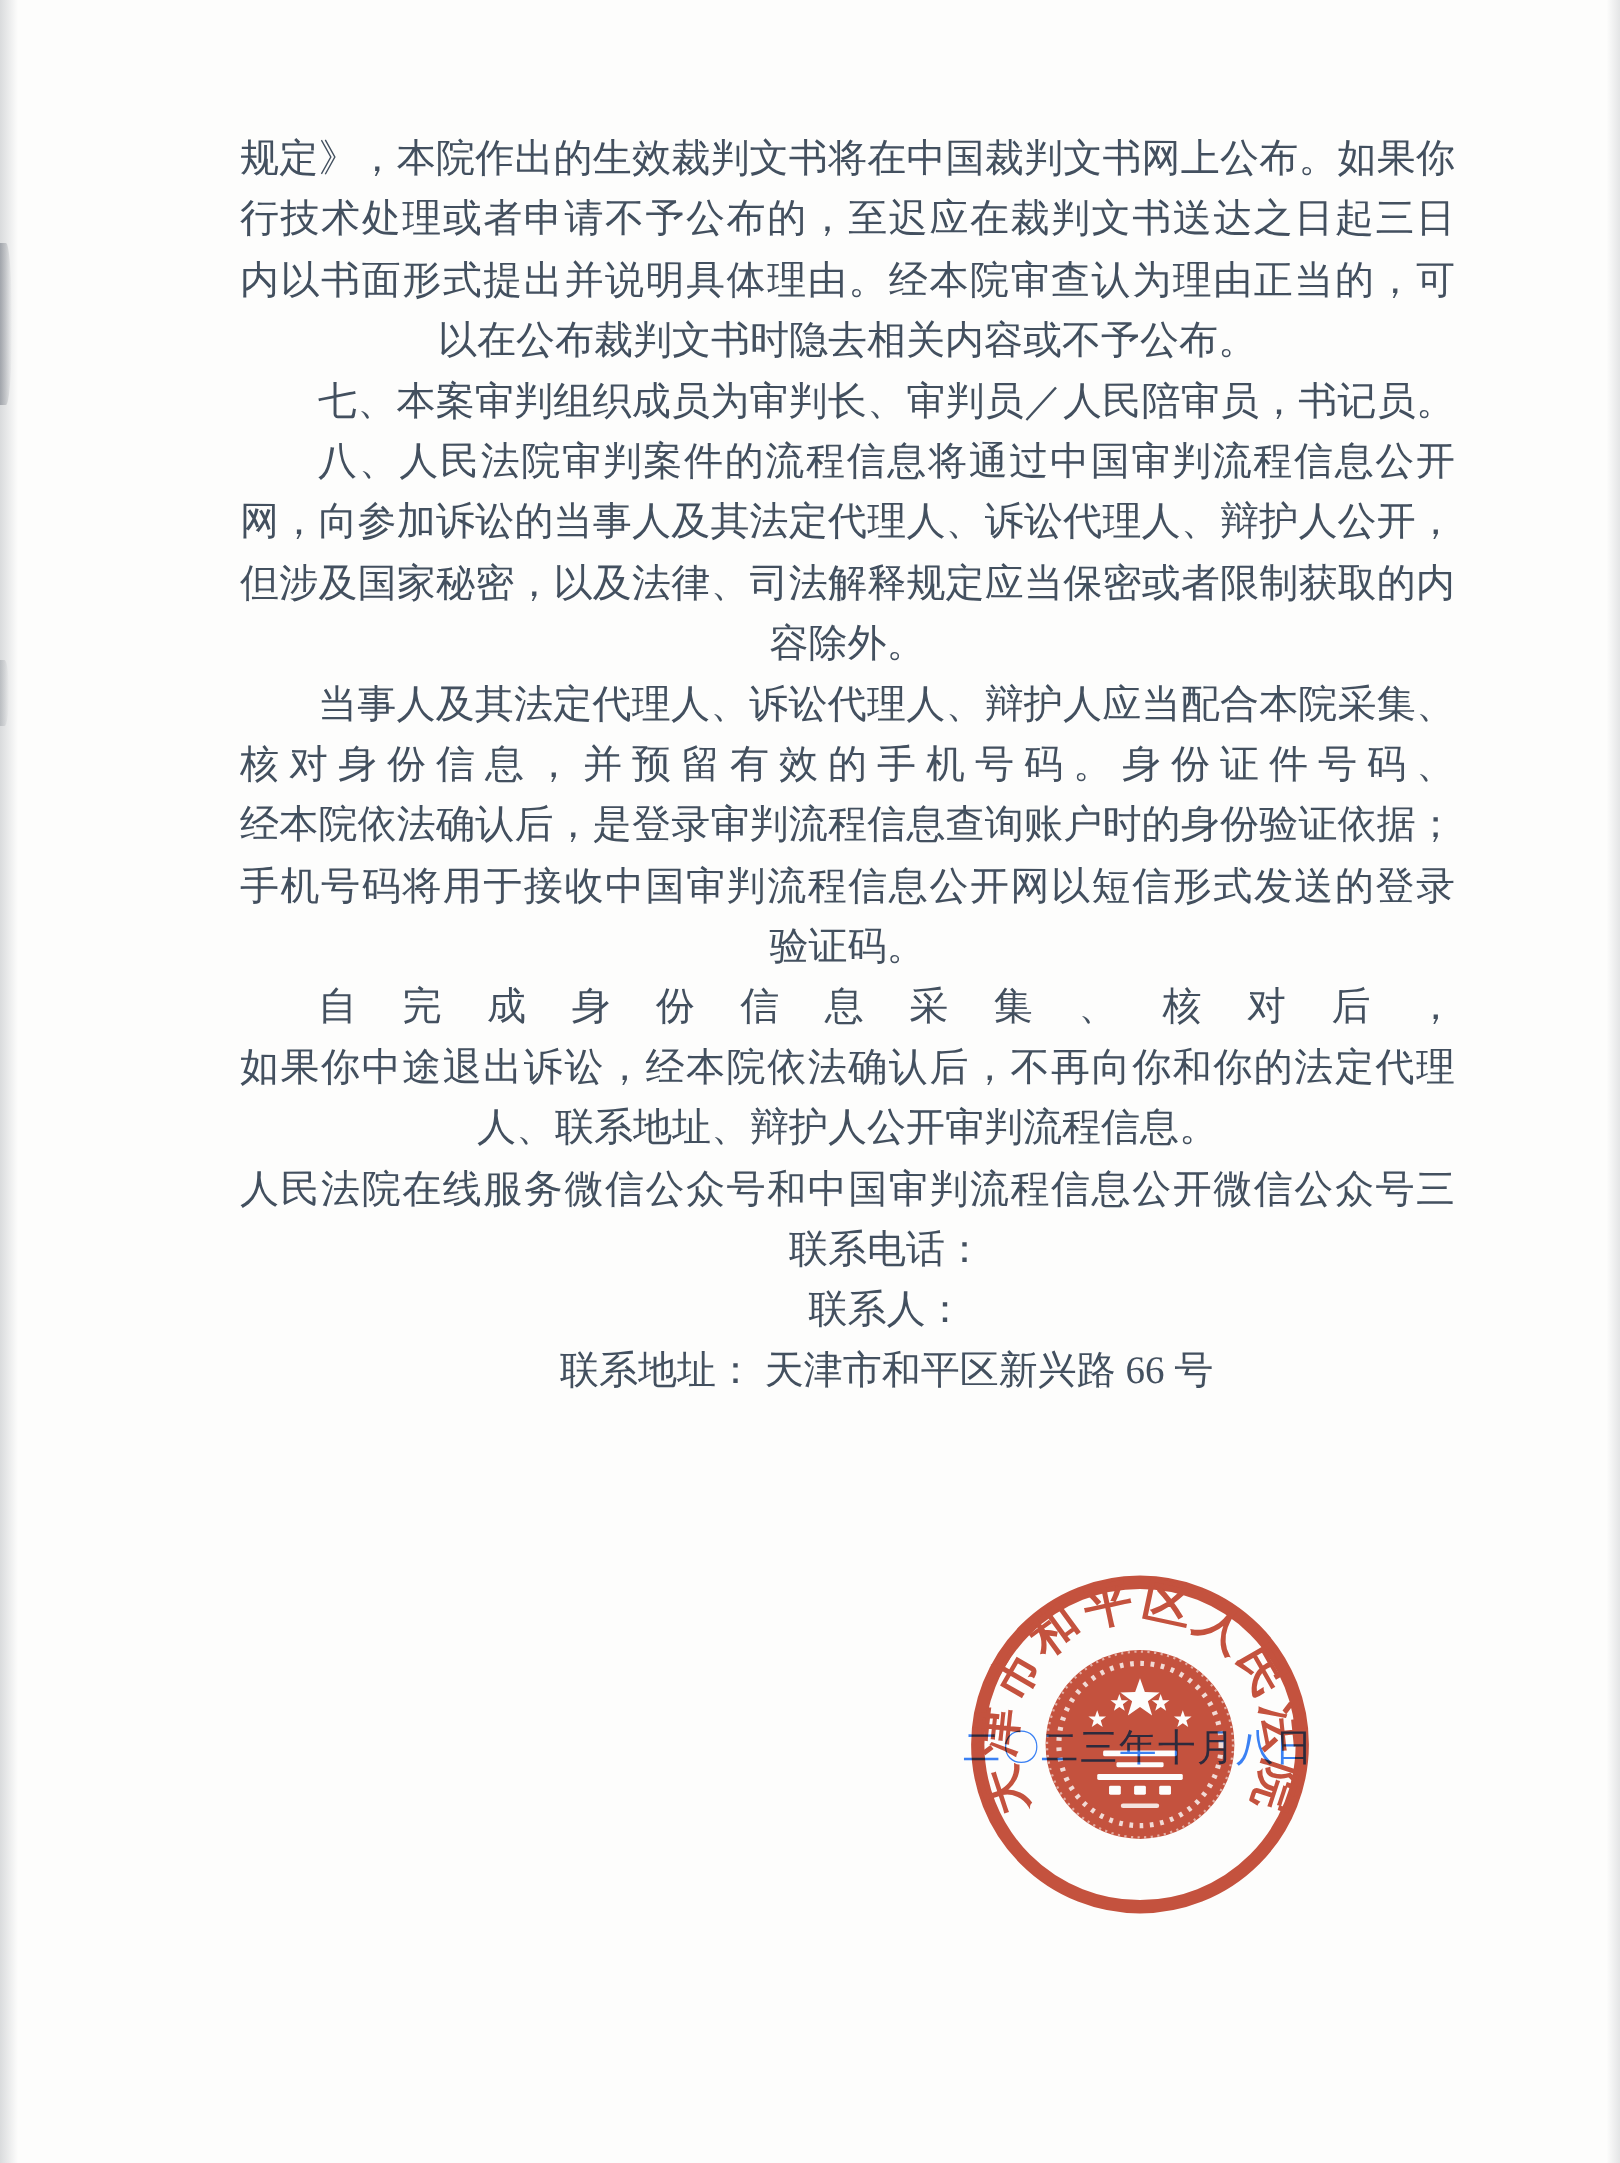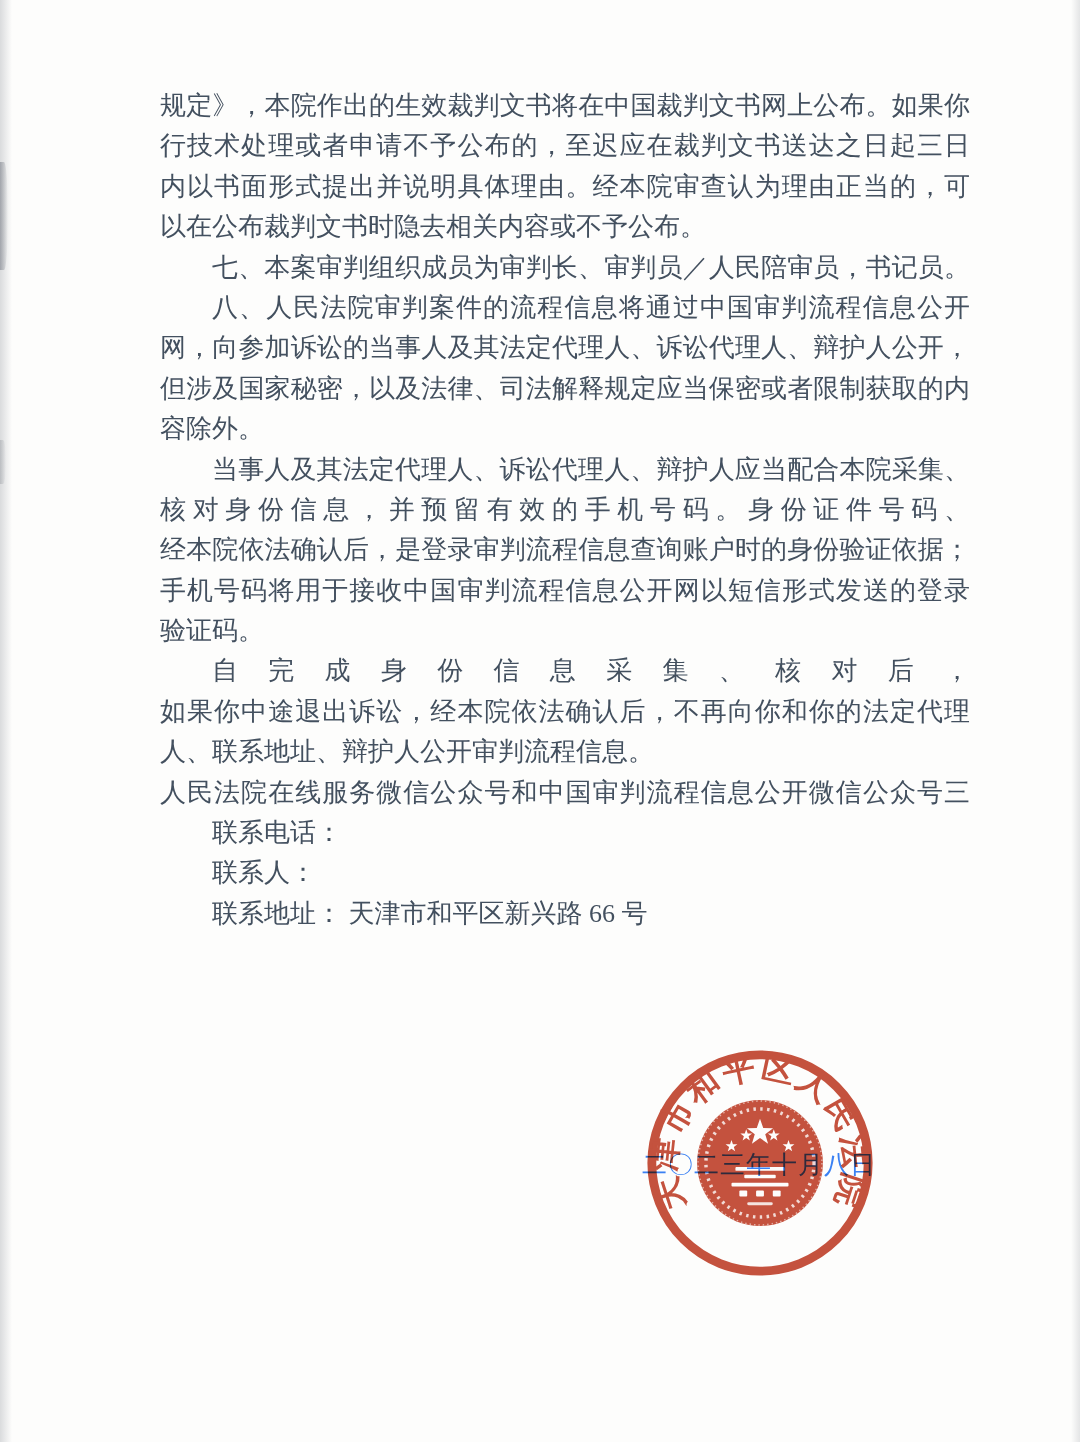--- a/index.html
+++ b/index.html
@@ -21,21 +21,21 @@
   .smudge-b{position:absolute;left:0;top:440px;width:6px;height:44px;border-radius:0 60% 60% 0;
     background:linear-gradient(90deg,rgba(140,145,152,.4),rgba(140,145,152,0));}
 
   
   .doc{
     position:absolute;left:140px;top:86px;width:810px;
     font-size:26px;line-height:40.4px;
     color:#43505f;
     word-break:keep-all;white-space:nowrap;margin-left:20px;
   }
-  .line{height:40.4px;text-align:left;}
+  .line{height:40.4px;text-align:center;}
   .line.fill{text-align:justify;text-align-last:justify;white-space:normal;overflow:hidden;}
   .line.indent{text-indent:52px;}
 
   
   .seal{
     position:absolute;left:642px;top:1045px;width:236px;height:236px;
     mix-blend-mode:multiply;opacity:.93;
   }
   .date-line{
     position:absolute;left:642px;top:1148px;width:234px;

